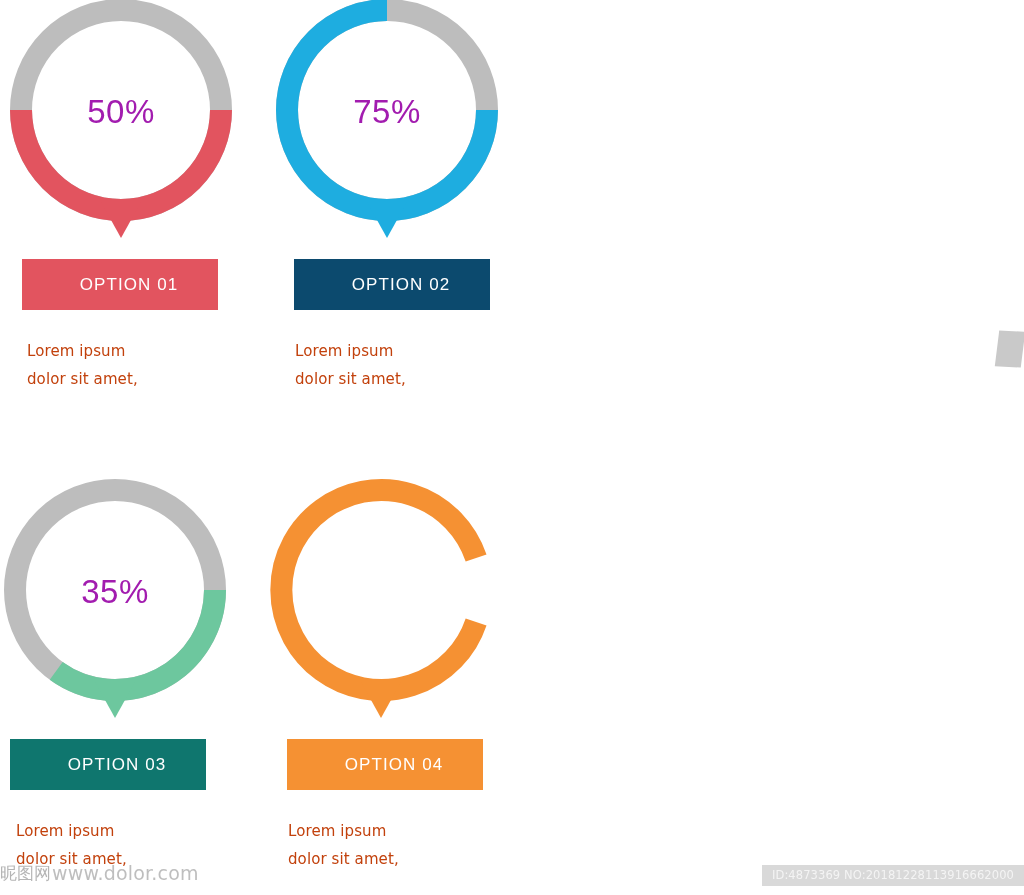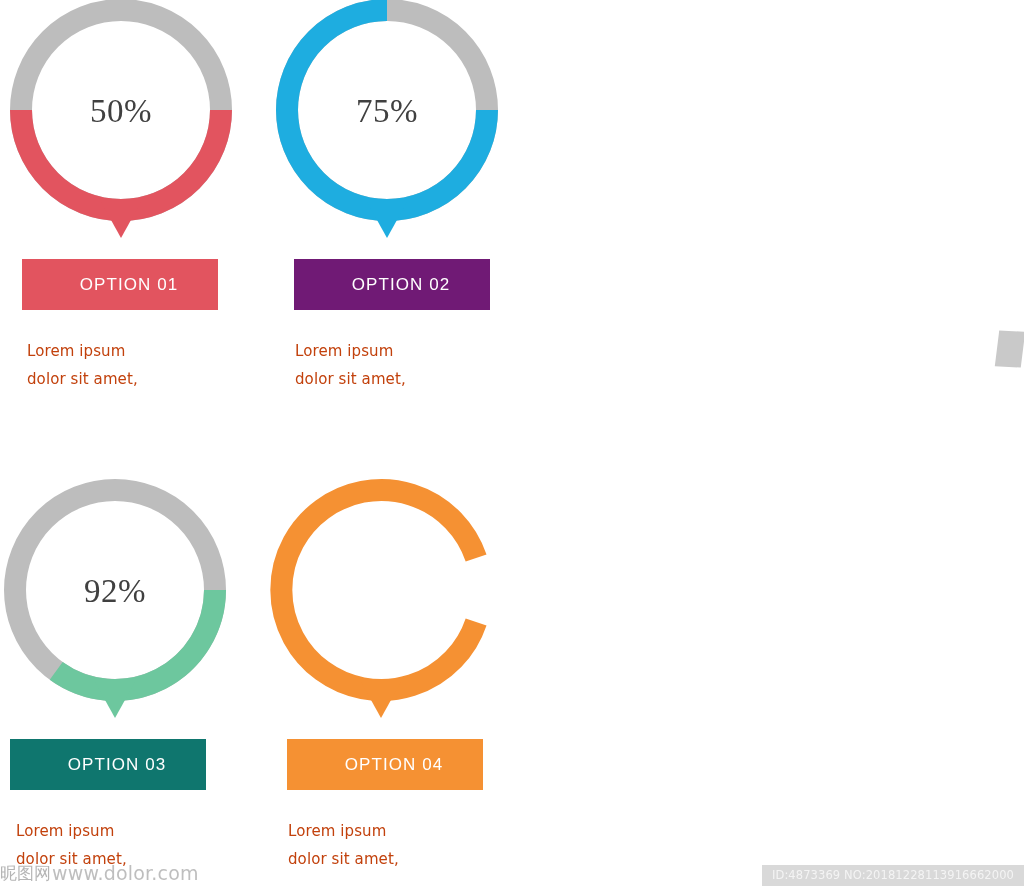--- a/index.html
+++ b/index.html
@@ -43,22 +43,22 @@
     overflow: visible;
   }
 
   .ring-value {
     position: absolute;
     left: 0;
     width: 230px;
     text-align: center;
     font-size: 33px;
     letter-spacing: 0.5px;
-    color: #404040;
-    font-family: Liberation Serif, serif;
+    color: #a21caf;
+    font-family: Liberation Sans, sans-serif;
     font-weight: 400;
   }
 
   .option-bar {
     height: 51px;
     width: 196px;
     display: block;
     position: relative;
   }
 
@@ -192,40 +192,40 @@
       <svg class="ring-svg" width="230" height="250" viewBox="0 0 230 250">
         <circle cx="115" cy="122" r="100" fill="none" stroke="#bdbdbd" stroke-width="22"></circle>
 
         <path d="M 115 22 A 100 100 0 1 0 215 122" fill="none" stroke="#1eade0" stroke-width="22"></path>
         <polygon points="95,214 135,214 115,250" fill="#1eade0"></polygon>
       </svg>
       <div class="ring-value" style="top:105px;">75%</div>
     </div>
 
     <div class="option-bar-pos">
-      <div class="option-bar" style="background:#701a75;">
+      <div class="option-bar" style="background:#0c4a6e;">
         <span class="option-label">OPTION 02</span>
       </div>
     </div>
 
     <div class="desc-pos">
       <div class="desc">Lorem ipsum
 dolor sit amet,</div>
     </div>
   </div>
 
   <div class="item" id="item-3">
     <div class="ring-wrap">
       <svg class="ring-svg" width="230" height="250" viewBox="0 0 230 250">
         <circle cx="115" cy="122" r="100" fill="none" stroke="#bdbdbd" stroke-width="22"></circle>
 
         <path d="M 215 122 A 100 100 0 0 1 56.2 202.9" fill="none" stroke="#6dc79e" stroke-width="22"></path>
         <polygon points="95,214 135,214 115,250" fill="#6dc79e"></polygon>
       </svg>
-      <div class="ring-value" style="top:105px;">92%</div>
+      <div class="ring-value" style="top:105px;">35%</div>
     </div>
 
     <div class="option-bar-pos">
       <div class="option-bar" style="background:#0f766e;">
         <span class="option-label">OPTION 03</span>
       </div>
     </div>
 
     <div class="desc-pos">
       <div class="desc">Lorem ipsum

